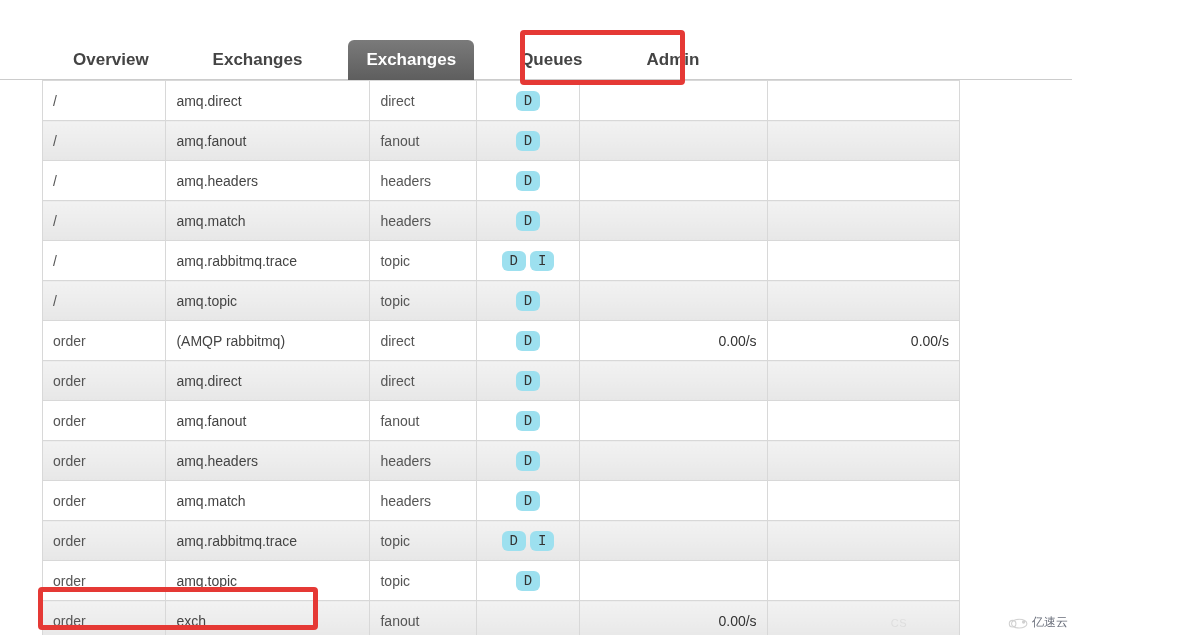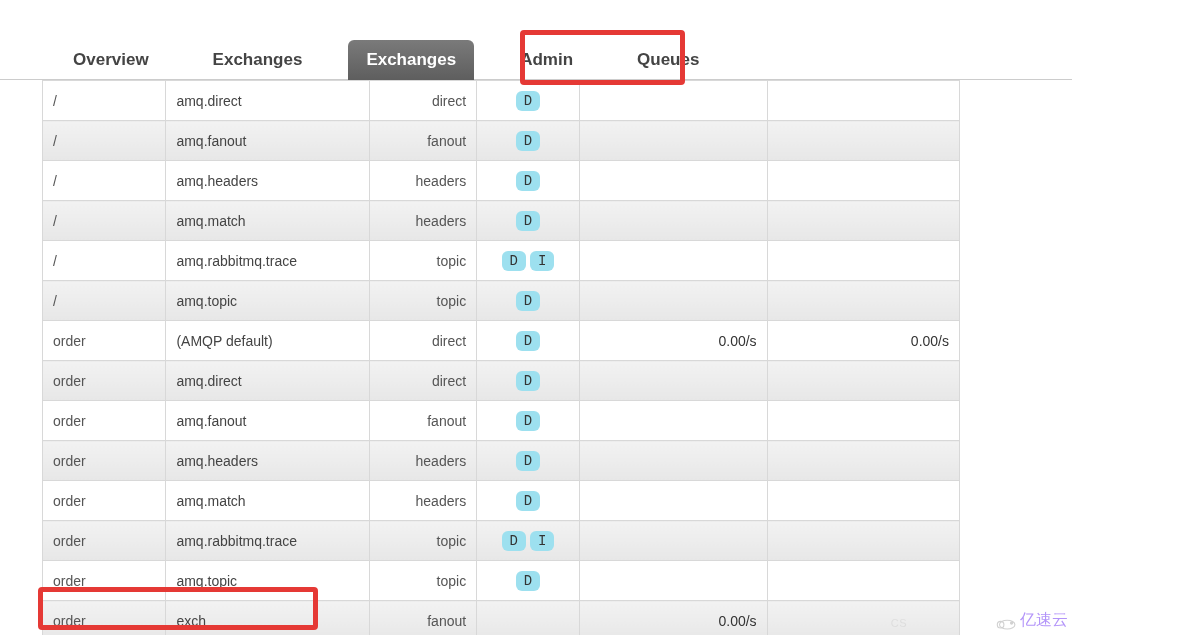--- a/index.html
+++ b/index.html
@@ -56,21 +56,21 @@
     height: 40px;
   }
   tr:nth-child(even) td {
     background: linear-gradient(#f2f2f2, #e7e7e7);
   }
   tr:nth-child(odd) td {
     background: #fff;
   }
   .col-vhost { width: 130px; color:#555; }
   .col-name { width: 210px; font-weight: normal; }
-  .col-type { width: 110px; text-align: right; color:#555;margin-top:48px;}
+  .col-type { width: 110px; text-align: left; color:#555;margin-top:48px;}
   .col-feat { width: 105px; text-align: center; }
   .col-rate1 { width: 200px; text-align: right; color:#333;}
   .col-rate2 { width: 205px; text-align: right; color:#333;}
   .badge {
     display: inline-block;
     background: #99d9ea;
     background: #a1dff0;
     background: #8fd8ed;
     background: #93ddee;
     background: #9de0ef;
@@ -94,25 +94,25 @@
     position: absolute;
     border: 5px solid #e53935;
     border-radius: 4px;
     pointer-events: none;
     z-index: 10;
   }
   .watermark {
     position: absolute;
     right: 4px;
     bottom: 4px;
-    font-size: 16px;
-    color: #8b5cf6;
+    font-size: 12px;
+    color: #0f172a;
     opacity: 0.65;
     display: flex;
-    align-items: flex-end;
+    align-items: flex-start;
     gap: 4px;
   }
   .watermark svg { width:22px; height:16px; }
   .cs-mark {
     position: absolute;
     right: 165px;
     bottom: 6px;
     font-size: 11px;
     color: #d0d0d0;
     opacity: 0.5;
@@ -121,22 +121,22 @@
 </style>
 </head>
 <body>
 
 <div class="container">
 
   <div class="tabs">
     <div class="tab">Overview</div>
     <div class="tab">Exchanges</div>
     <div class="tab active">Exchanges</div>
+    <div class="tab">Queues</div>
     <div class="tab">Admin</div>
-    <div class="tab">Queues</div>
   </div>
 
   <div class="table-wrap">
     <table>
       <tbody id="rows">
           <tr>
             <td class="col-vhost">/</td>
             <td class="col-name">amq.direct</td>
             <td class="col-type">direct</td>
             <td class="col-feat"><span class="feature-badges"><span class="badge">D</span></span></td>
@@ -178,21 +178,21 @@
           <tr>
             <td class="col-vhost">/</td>
             <td class="col-name">amq.topic</td>
             <td class="col-type">topic</td>
             <td class="col-feat"><span class="feature-badges"><span class="badge">D</span></span></td>
             <td class="col-rate1"></td>
             <td class="col-rate2"></td>
           </tr>
           <tr>
             <td class="col-vhost">order</td>
-            <td class="col-name">(AMQP default)</td>
+            <td class="col-name">(AMQP rabbitmq)</td>
             <td class="col-type">direct</td>
             <td class="col-feat"><span class="feature-badges"><span class="badge">D</span></span></td>
             <td class="col-rate1">0.00/s</td>
             <td class="col-rate2">0.00/s</td>
           </tr>
           <tr>
             <td class="col-vhost">order</td>
             <td class="col-name">amq.direct</td>
             <td class="col-type">direct</td>
             <td class="col-feat"><span class="feature-badges"><span class="badge">D</span></span></td>

